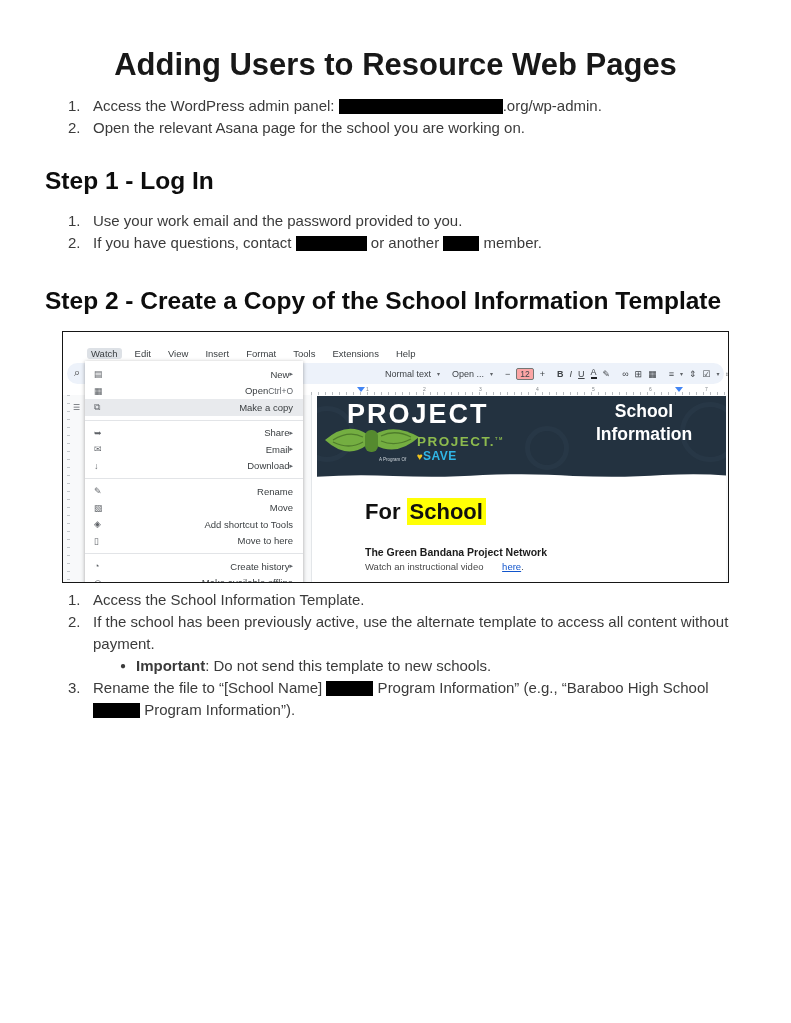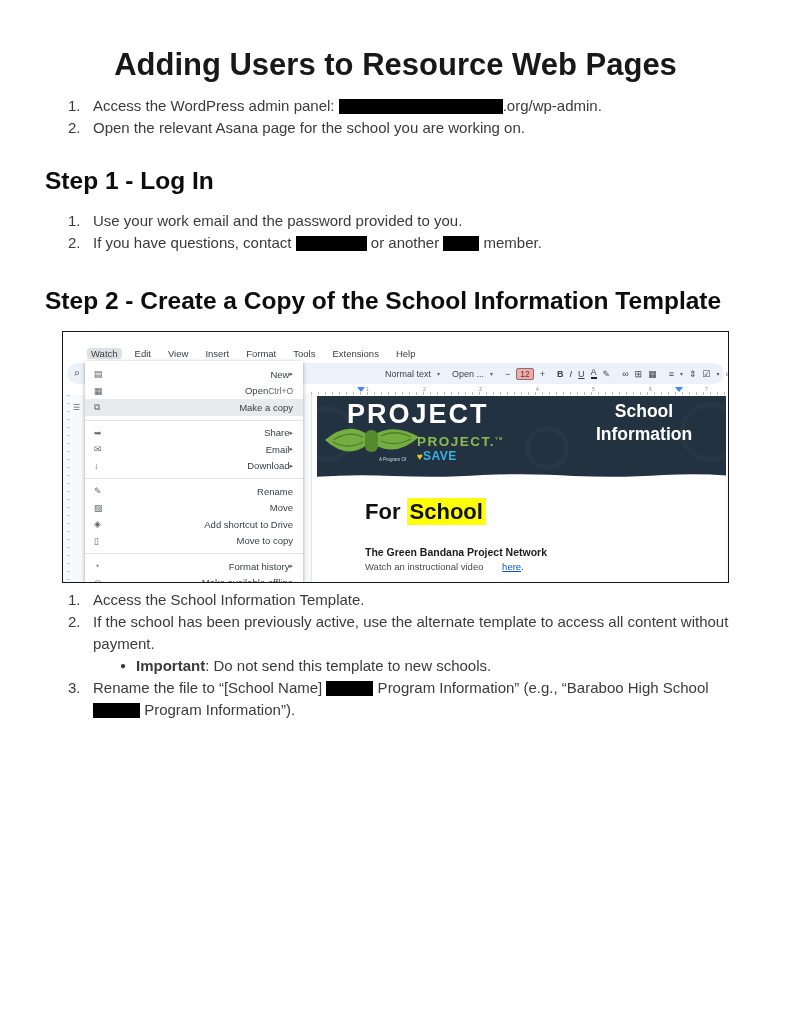--- a/index.html
+++ b/index.html
@@ -255,30 +255,30 @@
       <div class="gmi">
         <span class="gico">✎</span>
         <span class="glabel">Rename</span>
       </div>
       <div class="gmi">
         <span class="gico">▧</span>
         <span class="glabel">Move</span>
       </div>
       <div class="gmi">
         <span class="gico">◈</span>
-        <span class="glabel">Add shortcut to Drive</span>
+        <span class="glabel">Add shortcut to Tools</span>
       </div>
       <div class="gmi">
         <span class="gico">▯</span>
-        <span class="glabel">Move to copy</span>
+        <span class="glabel">Move to here</span>
       </div>
       <div class="gsep"></div>
       <div class="gmi">
         <span class="gico">◔</span>
-        <span class="glabel">Format history</span>
+        <span class="glabel">Create history</span>
         <span class="garrow">▸</span>
       </div>
       <div class="gmi">
         <span class="gico">◎</span>
         <span class="glabel">Make available offline</span>
       </div>
     </div>
   </div>
 
   <div class="olist tight" style="line-height:22px">

